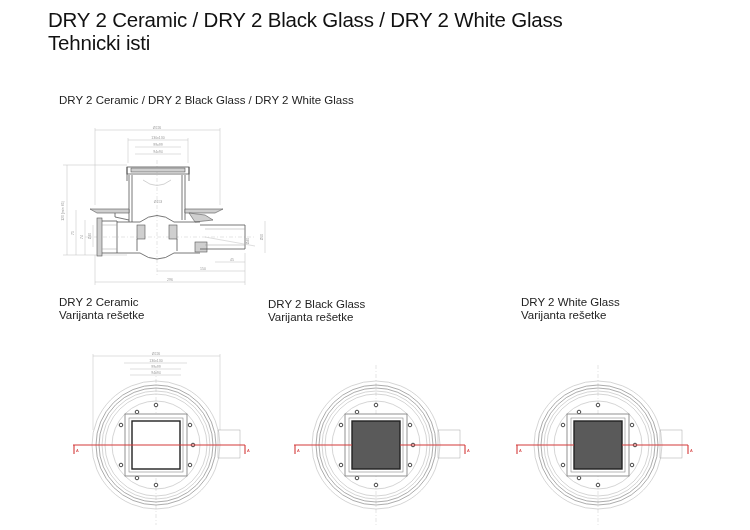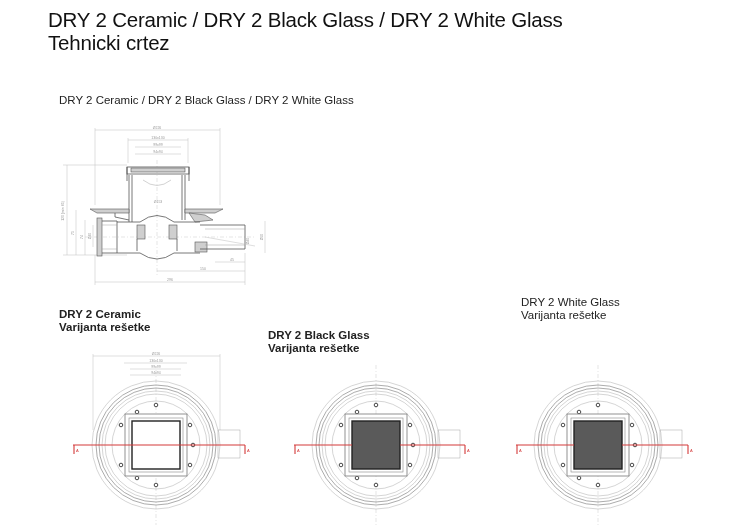--- a/index.html
+++ b/index.html
@@ -17,21 +17,21 @@
   .ring-dark { fill:none; stroke:#888; stroke-width:0.7; }
   .hole { fill:#fff; stroke:#333; stroke-width:0.9; }
   .cut { stroke:#d43a3a; stroke-width:1.1; fill:none; }
   .cuttxt { font-family:"Liberation Sans", sans-serif; font-size:4px; fill:#d43a3a; }
 </style>
 </head>
 <body>
 
 <div class="title">
   <div>DRY 2 Ceramic / DRY 2 Black Glass / DRY 2 White Glass</div>
-  <div>Tehnicki crtez</div>
+  <div>Tehnicki isti</div>
 </div>
 
 <div class="lbl" style="left:59px; top:94px;">
   <div>DRY 2 Ceramic / DRY 2 Black Glass / DRY 2 White Glass</div>
 </div>
 
 <svg style="left:55px; top:125px;" width="220" height="165" viewBox="0 0 220 165">
 
   <g>
     <line class="dim" x1="40" y1="5" x2="165" y2="5"></line>
@@ -109,25 +109,25 @@
     <text class="dimtxt" x="177" y="136">45</text>
     <line class="dim" x1="102" y1="146" x2="190" y2="146"></line>
     <text class="dimtxt" x="148" y="145">150</text>
     <line class="dim" x1="40" y1="157" x2="190" y2="157"></line>
     <text class="dimtxt" x="115" y="156">296</text>
     <line class="dim" x1="190" y1="128" x2="190" y2="160"></line>
     <line class="dim" x1="40" y1="130" x2="40" y2="160"></line>
   </g>
 </svg>
 
-<div class="lbl" style="left:59px; top:308px;font-weight:bold;">
+<div class="lbl" style="left:59px; top:296px;">
   <div>DRY 2 Ceramic</div>
   <div>Varijanta rešetke</div>
 </div>
-<div class="lbl" style="left:268px; top:329px;font-weight:bold;">
+<div class="lbl" style="left:268px; top:298px;">
   <div>DRY 2 Black Glass</div>
   <div>Varijanta rešetke</div>
 </div>
 <div class="lbl" style="left:521px; top:296px;">
   <div>DRY 2 White Glass</div>
   <div>Varijanta rešetke</div>
 </div>
 
 <svg style="left:60px; top:350px;" width="200" height="180" viewBox="0 0 200 180">
   <g>

